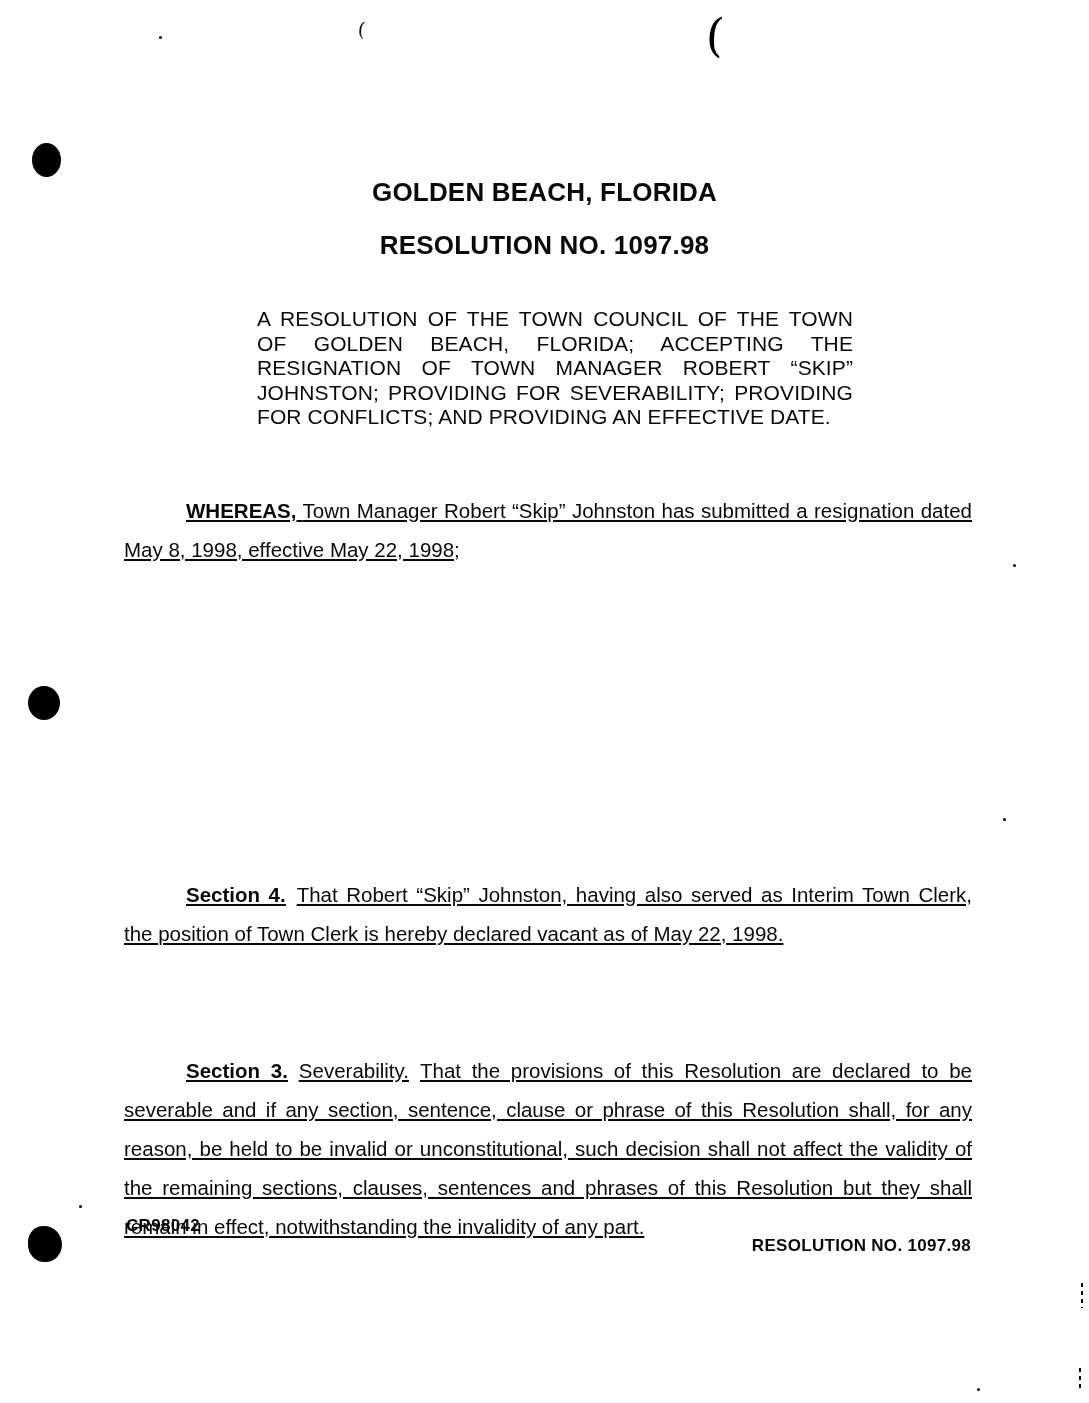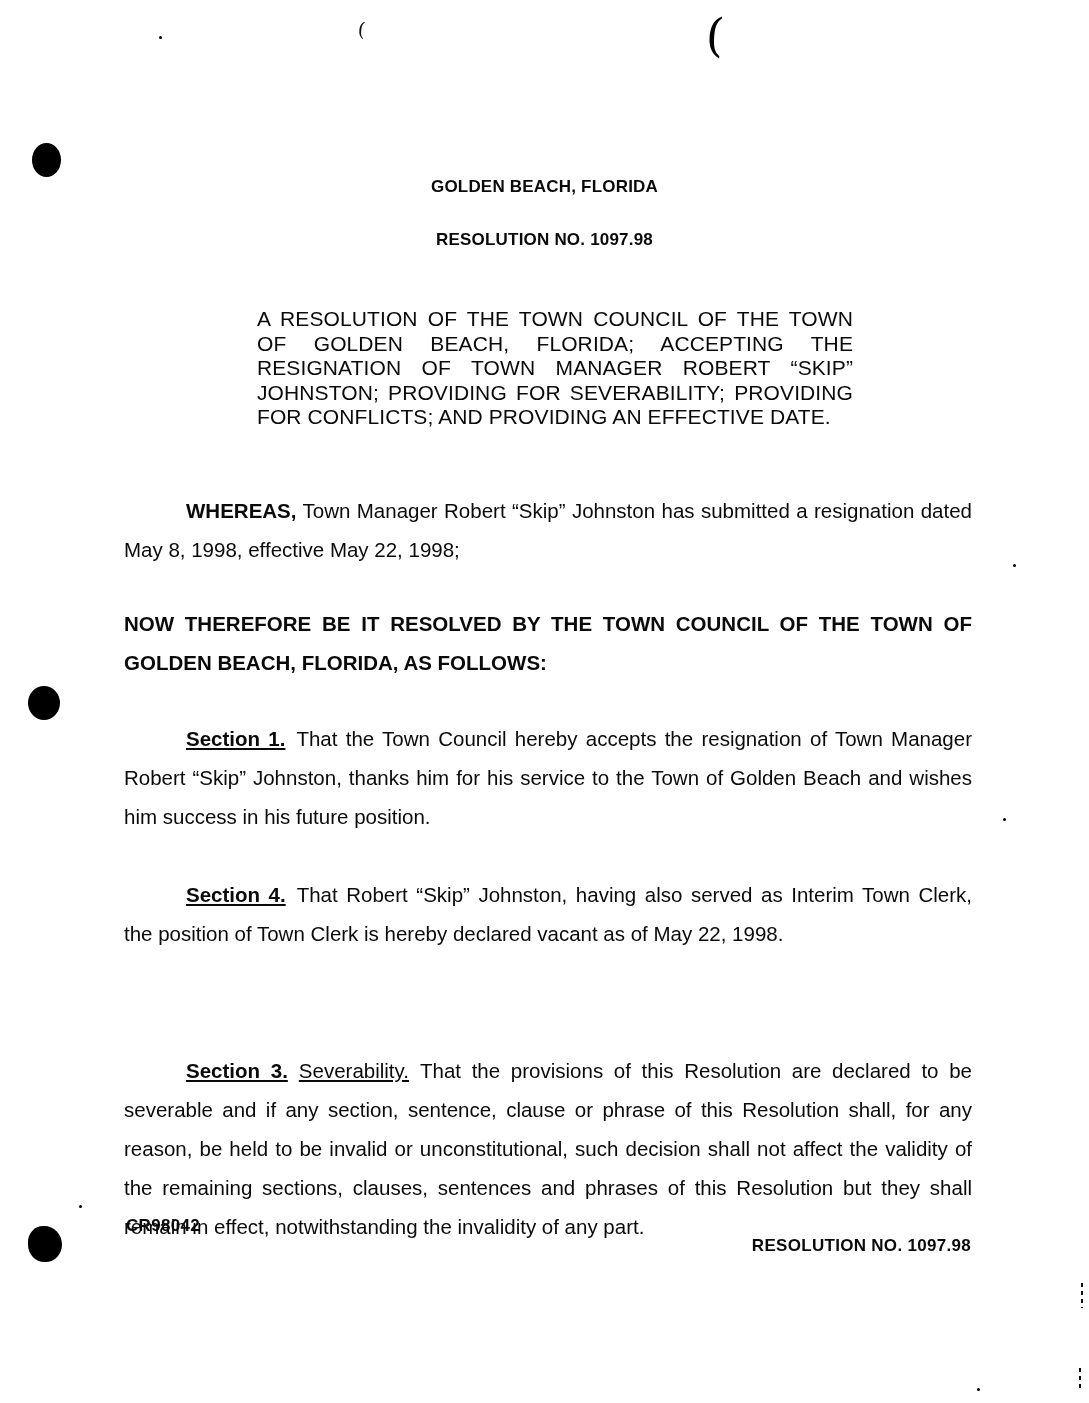--- a/index.html
+++ b/index.html
@@ -17,21 +17,21 @@
     overflow: hidden;
     margin: 0 auto;
   }
   
   .center-head {
     position: absolute;
     left: 0;
     width: 1089px;
     text-align: center;
     font-weight: bold;
-    font-size: 17px;
+    font-size: 26px;
     letter-spacing: 0.2px;
     white-space: nowrap;
   }
   .head1 { top: 177px; }
   .head2 { top: 230px; }
 
   .caption-block {
     position: absolute;
     left: 257px;
     top: 307px;
@@ -43,21 +43,21 @@
   }
 
   .body-par {
     position: absolute;
     left: 124px;
     width: 848px;
     font-size: 20.5px;
     line-height: 39px;
     text-align: justify;
   }
-  .indent { text-indent: 62px; }
+  .indent { text-indent: 62px; text-decoration: underline; }
 
   .whereas-par  { top: 470px; }
   .resolved-par { top: 583px; font-weight: bold; }
   .sec1-par { top: 698px; }
   .sec2-par { top: 854px; }
   .sec3-par { top: 1030px; }
 
   .bold { font-weight: bold; }
   .sec-label {
     font-weight: bold;
@@ -154,23 +154,21 @@
   <div class="edge-dash dash1"></div>
   <div class="edge-dash dash2"></div>
 
   <div class="center-head head1">GOLDEN BEACH, FLORIDA</div>
   <div class="center-head head2">RESOLUTION NO. 1097.98</div>
 
   <div class="caption-block">A RESOLUTION OF THE TOWN COUNCIL OF THE TOWN OF GOLDEN BEACH, FLORIDA; ACCEPTING THE RESIGNATION OF TOWN MANAGER ROBERT “SKIP” JOHNSTON; PROVIDING FOR SEVERABILITY; PROVIDING FOR CONFLICTS; AND PROVIDING AN EFFECTIVE DATE.</div>
 
   <p class="body-par indent whereas-par"><span class="bold">WHEREAS,</span> <span>Town Manager Robert “Skip” Johnston has submitted a resignation dated May 8, 1998, effective May 22, 1998;</span></p>
 
-  <p class="body-par resolved-par">NOW THEREFORE BE IT RESOLVED BY THE TOWN COUNCIL OF THE TOWN OF GOLDEN BEACH, FLORIDA, AS FOLLOWS:</p>
 
-  <p class="body-par indent sec1-par"><span class="sec-label hide-if-empty">Section 1.</span><span>That the Town Council hereby accepts the resignation of Town Manager Robert “Skip” Johnston, thanks him for his service to the Town of Golden Beach and wishes him success in his future position.</span></p>
 
   <p class="body-par indent sec2-par"><span class="sec-label hide-if-empty">Section 4.</span><span>That Robert “Skip” Johnston, having also served as Interim Town Clerk, the position of Town Clerk is hereby declared vacant as of May 22, 1998.</span></p>
 
   <p class="body-par indent sec3-par"><span class="sec-label hide-if-empty">Section 3.</span><span class="sec-title hide-if-empty">Severability.</span><span>That the provisions of this Resolution are declared to be severable and if any section, sentence, clause or phrase of this Resolution shall, for any reason, be held to be invalid or unconstitutional, such decision shall not affect the validity of the remaining sections, clauses, sentences and phrases of this Resolution but they shall remain in effect, notwithstanding the invalidity of any part.</span></p>
 
   <div class="footer-left">CR98042</div>
   <div class="footer-right">RESOLUTION NO. 1097.98</div>
 
 </div>
 

